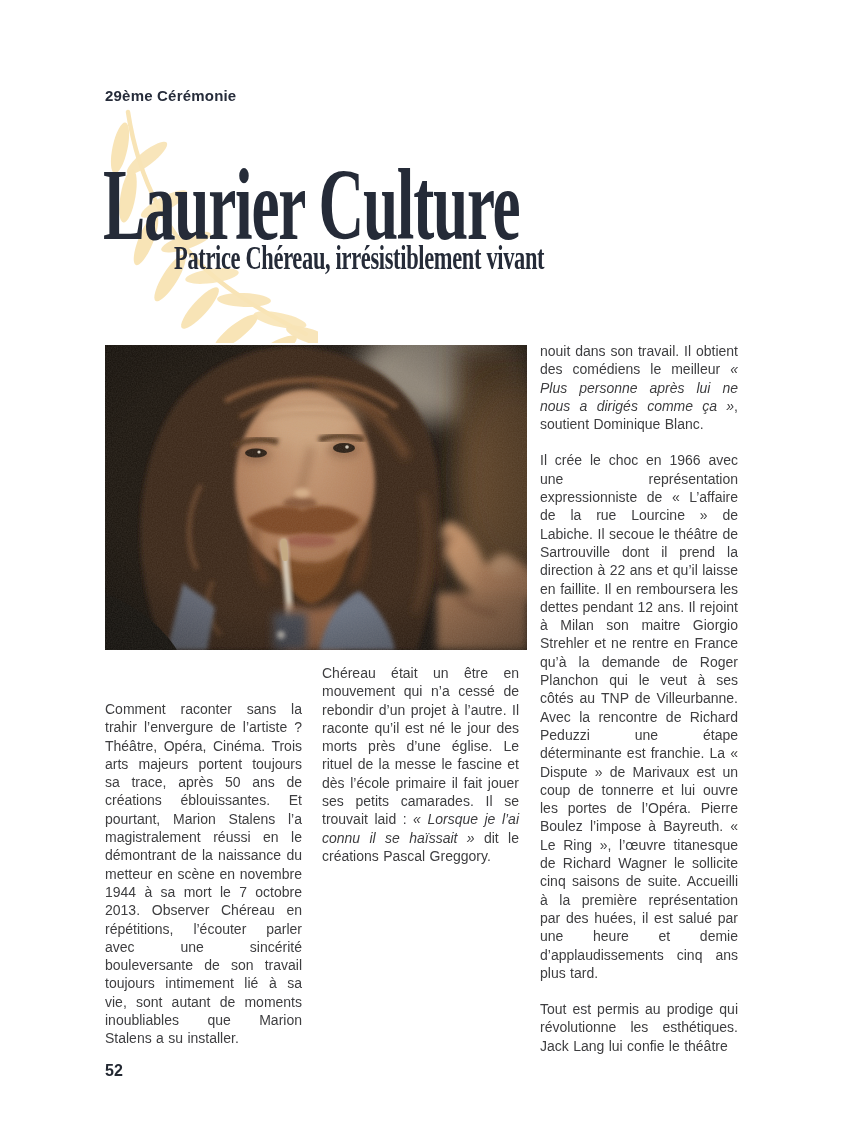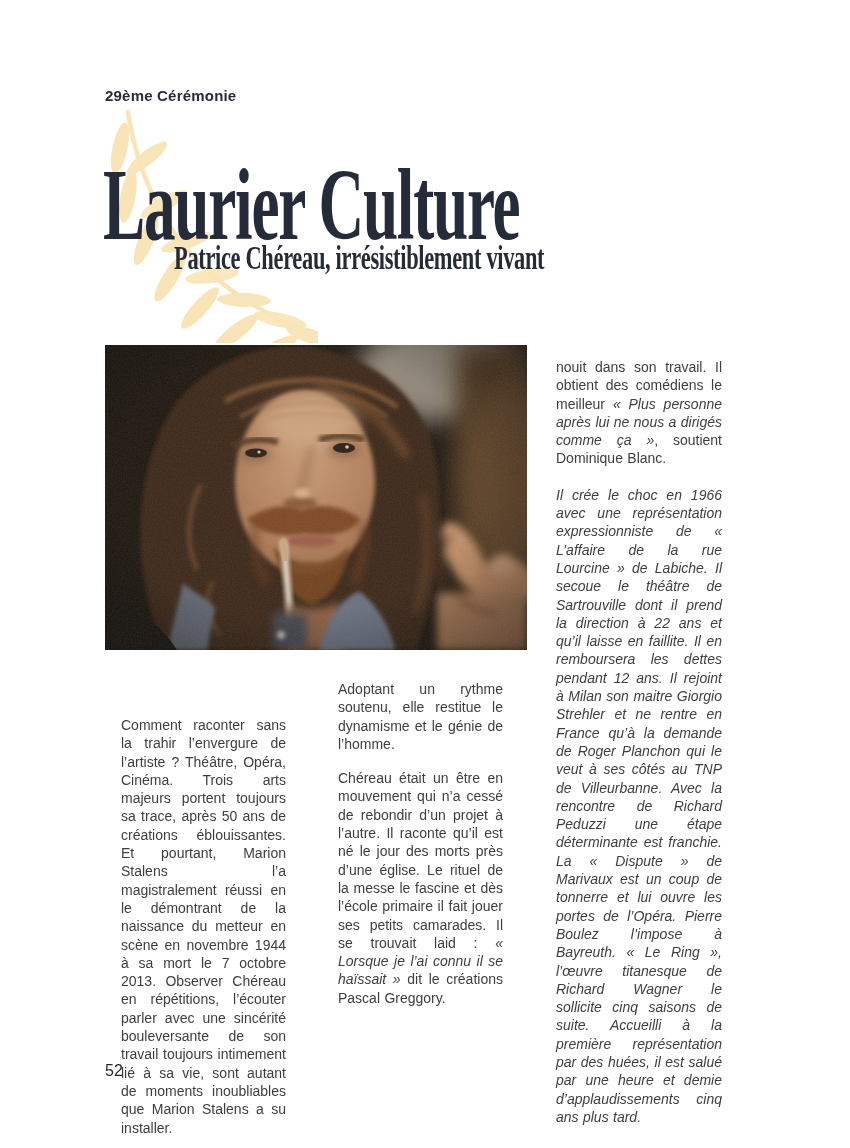--- a/index.html
+++ b/index.html
@@ -28,29 +28,29 @@
   }
   .photo{
     position:absolute;left:105px;top:345px;width:422px;height:305px;
     background:#181310;
   }
   .photo svg{display:block;width:422px;height:305px;}
   .col{
     position:absolute;color:#3e3e40;font-size:14px;line-height:18.3px;
     text-align:justify;word-spacing:.5px;
   }
-  .col p{margin:16px;}
-  .col p.gap{margin-top:18px;font-style:italic;}
+  .col p{margin:0;}
+  .col p.gap{margin-top:18px;}
   .col em{font-style:italic;}
   .col1{left:105px;top:700px;width:197px;}
   .col2{left:322px;top:664px;width:197px;}
   .col3{left:540px;top:342px;width:198px;}
   .pagenum{
     position:absolute;left:105px;top:1062px;
-    font-size:16px;font-weight:normal;color:#232832;
+    font-size:16px;font-weight:bold;color:#232832;
   }
   .credit{
     position:absolute;left:812px;top:968px;
     writing-mode:vertical-rl;font-size:10px;color:#4c4c4c;letter-spacing:2px;
   }
 </style>
 </head>
 <body>
 
 <div class="page">
@@ -174,24 +174,24 @@
       <rect width="422" height="305" fill="#8a5a30" opacity="0.05"></rect>
       <rect width="422" height="305" fill="url(#vig)"></rect>
       <rect width="422" height="305" filter="url(#grain)" opacity="0.3"></rect>
     </svg>
   </div>
 
   <div class="col col1">
       <p><span>Comment raconter sans la trahir l’envergure de l’artiste ? Théâtre, Opéra, Cinéma. Trois arts majeurs portent toujours sa trace, après 50 ans de créations éblouissantes. Et pourtant, Marion Stalens l’a magistralement réussi en le démontrant de la naissance du metteur en scène en novembre 1944 à sa mort le 7 octobre 2013. Observer Chéreau en répétitions, l’écouter parler avec une sincérité bouleversante de son travail toujours intimement lié à sa vie, sont autant de moments inoubliables que Marion Stalens a su installer.</span></p>
     </div>
   <div class="col col2">
-      <p><span>Adoptant un rythme soutenu, elle restitue le dynamisme et le génie de l’homme.</span></p>
       <p><span>Chéreau était un être en mouvement qui n’a cessé de rebondir d’un projet à l’autre. Il raconte qu’il est né le jour des morts près d’une église. Le rituel de la messe le fascine et dès l’école primaire il fait jouer ses petits camarades. Il se trouvait laid : </span><em>« Lorsque je l’ai connu il se haïssait »</em><span> dit le créations Pascal Greggory.</span></p>
     </div>
   <div class="col col3">
       <p><span>nouit dans son travail. Il obtient des comédiens le meilleur </span><em>« Plus personne après lui ne nous a dirigés comme ça »</em><span>, soutient Dominique Blanc.</span></p>
       <p class="gap"><span>Il crée le choc en 1966 avec une représentation expressionniste de « L’affaire de la rue Lourcine » de Labiche. Il secoue le théâtre de Sartrouville dont il prend la direction à 22 ans et qu’il laisse en faillite. Il en remboursera les dettes pendant 12 ans. Il rejoint à Milan son maitre Giorgio Strehler et ne rentre en France qu’à la demande de Roger Planchon qui le veut à ses côtés au TNP de Villeurbanne. Avec la rencontre de Richard Peduzzi une étape déterminante est franchie. La « Dispute » de Marivaux est un coup de tonnerre et lui ouvre les portes de l’Opéra. Pierre Boulez l’impose à Bayreuth. « Le Ring », l’œuvre titanesque de Richard Wagner le sollicite cinq saisons de suite. Accueilli à la première représentation par des huées, il est salué par une heure et demie d’applaudissements cinq ans plus tard.</span></p>
+      <p class="gap"><span>Tout est permis au prodige qui révolutionne les esthétiques. Jack Lang lui confie le théâtre</span></p>
     </div>
 
   <div class="pagenum">52</div>
   <div class="credit">INA</div>
 
 </div>
 
 </body></html>

